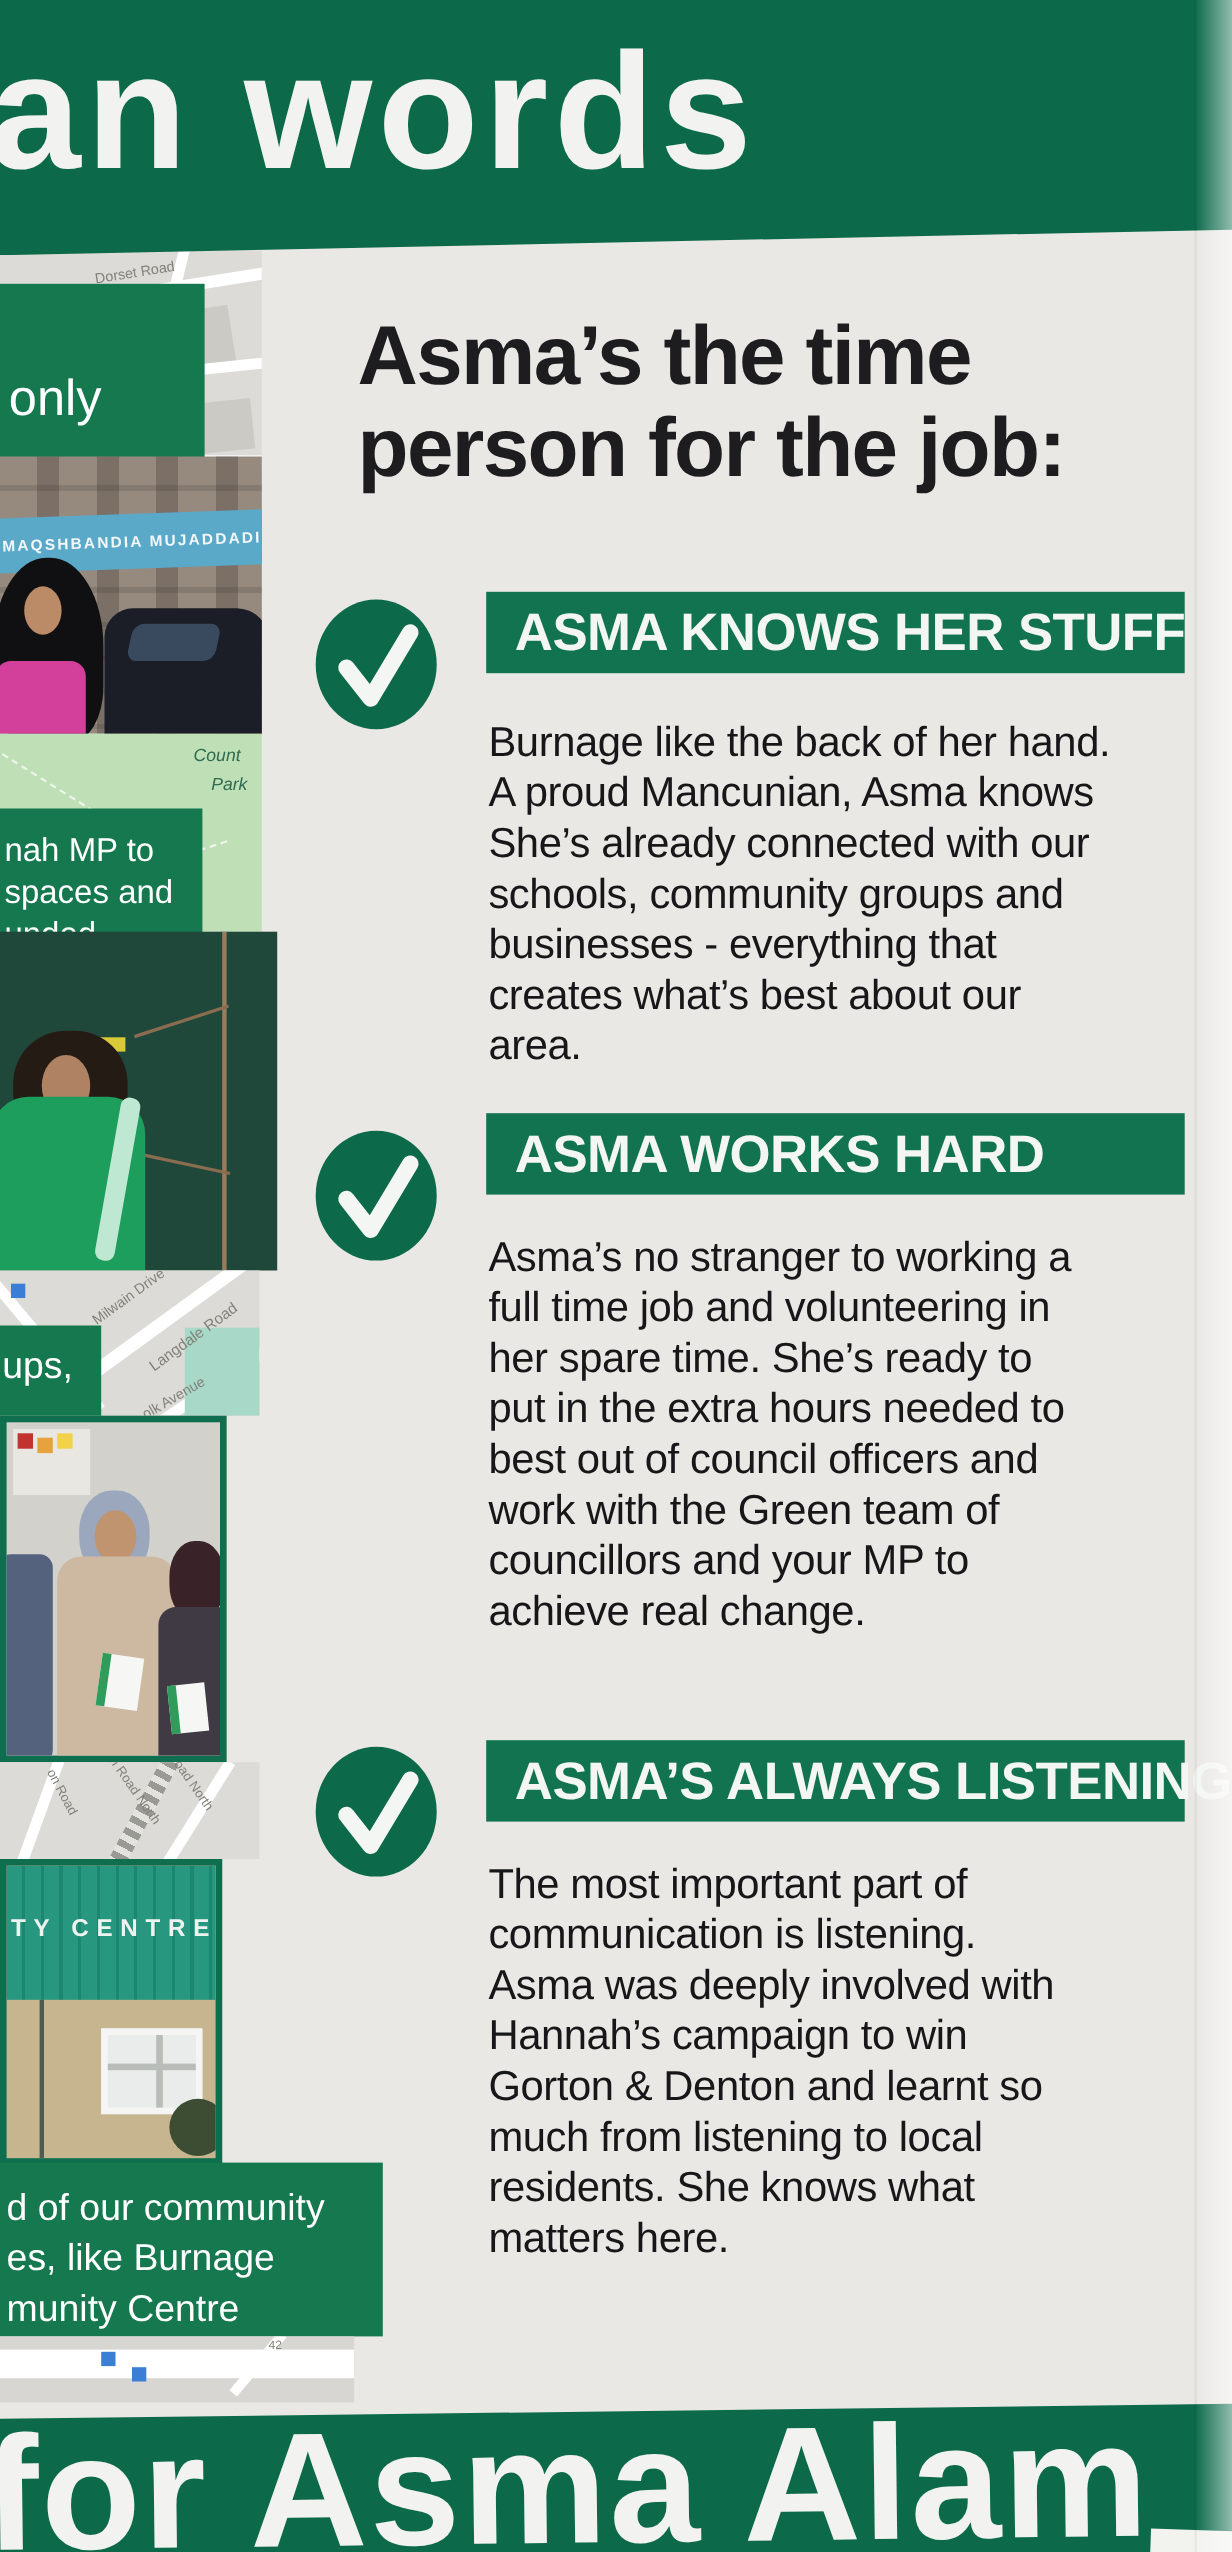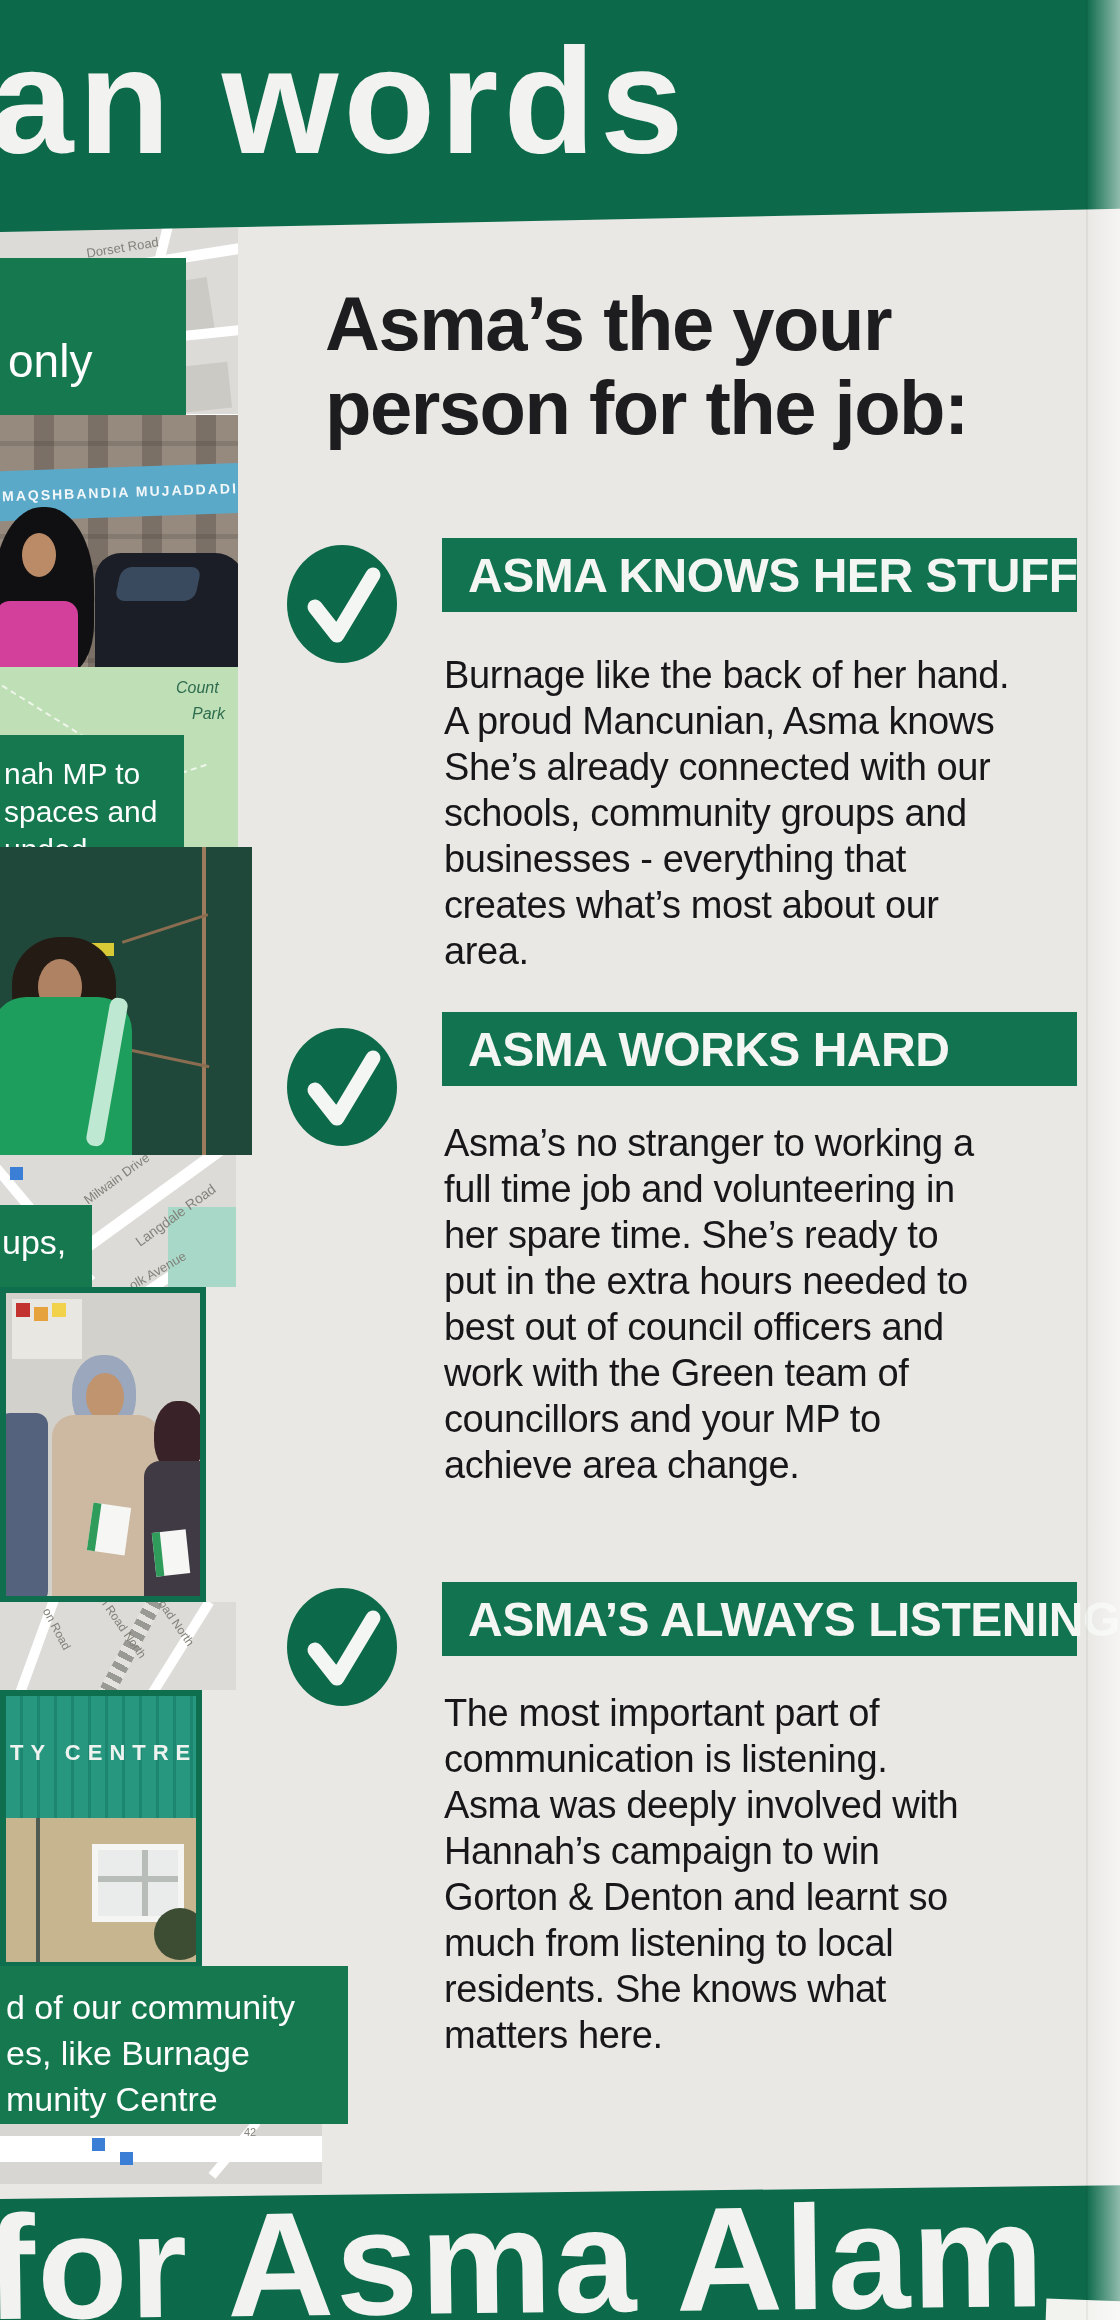--- a/index.html
+++ b/index.html
@@ -226,55 +226,55 @@
 
   <div class="map" style="left:0;top:2124px;width:322px;height:60px;background:#d7d6d2;">
     <div class="road" style="left:0;top:12px;width:322px;height:26px;"></div>
     <div class="road" style="left:230px;top:-10px;width:9px;height:70px;transform:rotate(40deg);"></div>
     <div class="bluemarker" style="left:92px;top:14px;"></div>
     <div class="bluemarker" style="left:120px;top:28px;"></div>
     <div class="maplabel" style="left:244px;top:2px;font-size:11px;">42</div>
   </div>
 
   <div class="heading">
-    <div>Asma’s the your</div>
+    <div>Asma’s the time</div>
     <div>person for the job:</div>
   </div>
 
   <div class="check" style="top:545px;">
     <svg width="110" height="118" viewBox="0 0 110 118">
         <path d="M28 62 L50 90 L86 30" fill="none" stroke="#f4f6f3" stroke-width="15" stroke-linecap="round" stroke-linejoin="round"></path>
       </svg>
   </div>
   <div class="secbar" style="top:538px;">ASMA KNOWS HER STUFF</div>
   <div class="bodyblock" style="top:652px;">
     <div class="bodyline">Burnage like the back of her hand.</div>
     <div class="bodyline">A proud Mancunian, Asma knows</div>
     <div class="bodyline">She’s already connected with our</div>
     <div class="bodyline">schools, community groups and</div>
     <div class="bodyline">businesses - everything that</div>
-    <div class="bodyline">creates what’s most about our</div>
+    <div class="bodyline">creates what’s best about our</div>
     <div class="bodyline">area.</div>
   </div>
 
   <div class="check" style="top:1028px;">
     <svg width="110" height="118" viewBox="0 0 110 118">
         <path d="M28 62 L50 90 L86 30" fill="none" stroke="#f4f6f3" stroke-width="15" stroke-linecap="round" stroke-linejoin="round"></path>
       </svg>
   </div>
   <div class="secbar" style="top:1012px;">ASMA WORKS HARD</div>
   <div class="bodyblock" style="top:1120px;">
     <div class="bodyline">Asma’s no stranger to working a</div>
     <div class="bodyline">full time job and volunteering in</div>
     <div class="bodyline">her spare time. She’s ready to</div>
     <div class="bodyline">put in the extra hours needed to</div>
     <div class="bodyline">best out of council officers and</div>
     <div class="bodyline">work with the Green team of</div>
     <div class="bodyline">councillors and your MP to</div>
-    <div class="bodyline">achieve area change.</div>
+    <div class="bodyline">achieve real change.</div>
   </div>
 
   <div class="check" style="top:1588px;">
     <svg width="110" height="118" viewBox="0 0 110 118">
         <path d="M28 62 L50 90 L86 30" fill="none" stroke="#f4f6f3" stroke-width="15" stroke-linecap="round" stroke-linejoin="round"></path>
       </svg>
   </div>
   <div class="secbar" style="top:1582px;">ASMA’S ALWAYS LISTENING</div>
   <div class="bodyblock" style="top:1690px;">
     <div class="bodyline">The most important part of</div>

